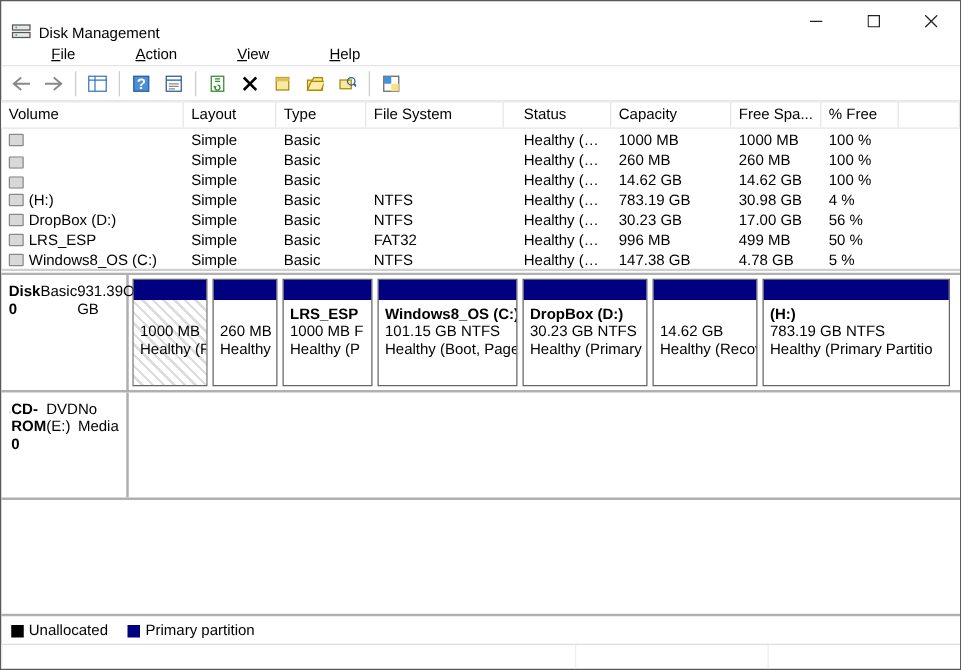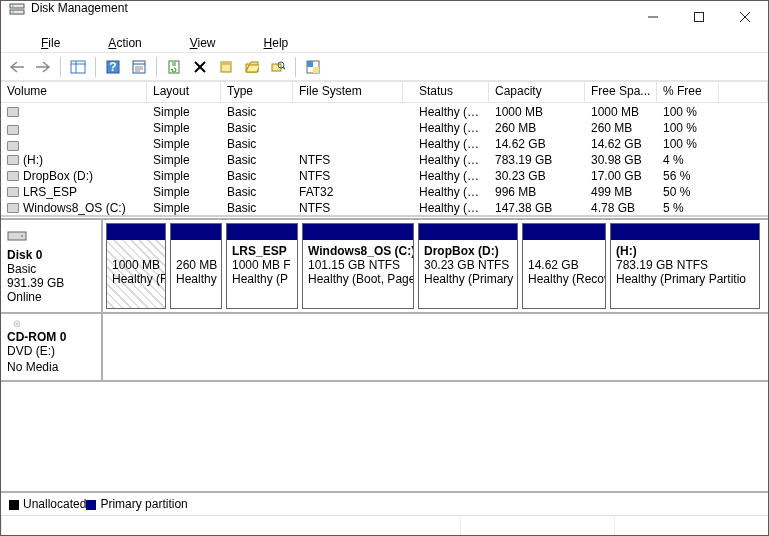--- a/index.html
+++ b/index.html
@@ -1,18 +1,18 @@
 <!DOCTYPE html>
 <html><head>
 <meta charset="utf-8">
 <style>
 * { box-sizing: border-box; font-family: "Segoe UI", Tahoma, sans-serif; font-size: 12px; }
 body { margin: 0; background: #fff; }
 .window { width: 769px; height: 536px; border: 1px solid #5a5a5a; display: flex; flex-direction: column; background: #fff; }
-.titlebar { height: 32px; display: flex; align-items: flex-start; padding: 0 0 0 8px; }
+.titlebar { height: 32px; display: flex; align-items: flex-end; padding: 0 0 0 8px; }
 .titlebar .icon { width: 16px; height: 16px; margin-right: 6px; }
 .titlebar .title { flex: 1; font-size: 12px; }
 .winbtns { display: flex; height: 100%; }
 .winbtn { width: 46px; display: flex; align-items: center; justify-content: center; }
 .winbtn svg { stroke: #222; stroke-width: 1; fill: none; }
 .menubar { height: 20px; display: flex; align-items: center; padding: 0 6px; gap: 14px; border-bottom: 1px solid #e5e5e5; }
 .menubar span { text-decoration: underline; text-decoration-color: transparent; margin-left: 34px; }
 .menubar span::first-letter { text-decoration: underline; }
 .toolbar { height: 28px; display: flex; align-items: center; padding: 2px 4px; gap: 2px; border-bottom: 1px solid #e5e5e5; }
 .tbtn { width: 24px; height: 24px; display: flex; align-items: center; justify-content: center; border: 1px solid transparent; }
@@ -23,30 +23,30 @@
 .lv-body { }
 .lv-row { display: flex; height: 16px; align-items: flex-end; }
 .lv-row .cell { padding: 0 6px; overflow: hidden; white-space: nowrap; text-overflow: ellipsis; }
 .lv-row .cell.icon-cell { display: flex; align-items: center; gap: 4px; }
 .vol-icon { width: 12px; height: 10px; background: #d8d8d8; border: 1px solid #888; border-radius: 1px; }
 .sel { background: #0078d7; color: #fff; display: inline-block; padding: 0 2px; }
 .w0 { width: 146px; } .w1 { width: 74px; } .w2 { width: 72px; } .w3 { width: 110px; } .w4 { width: 76px; margin-left: 10px; } .w5 { width: 96px; } .w6 { width: 72px; } .w7 { width: 62px; } .w8 { flex: 1; }
 .disks { flex: 1; overflow: hidden; border-top: 1px solid #fff; }
 .disk-row { display: flex; border-top: 2px solid #b0b0b0; border-bottom: 2px solid #b0b0b0; height: 96px; }
 .disk-row + .disk-row { border-top: none; }
-.disk-label { width: 102px; padding: 6px; border-right: 2px solid #b0b0b0; display: flex; flex-direction: column; gap: 0px; font-size: 12px; }
+.disk-label { width: 102px; padding: 6px; border-right: 2px solid #b0b0b0; display: flex; flex-direction: row; gap: 0px; font-size: 12px; }
 .disk-label .dicon { width: 20px; height: 20px; margin-bottom: 2px; }
 .disk-label b { font-weight: bold; }
 .parts { flex: 1; display: flex; gap: 4px; padding: 3px; }
 .part { border: 1px solid #666; display: flex; flex-direction: column; min-width: 0; }
 .part .cap { height: 16px; background: #000080; }
 .part .body { flex: 1; padding: 4px 5px; font-size: 12px; overflow: hidden; white-space: nowrap; }
 .part .body b { font-weight: bold; display: block; }
 .part.hatch .body { background: repeating-linear-gradient(45deg, #fff, #fff 4px, #ddd 4px, #ddd 6px); }
-.legend { height: 24px; border-top: 2px solid #b0b0b0; display: flex; align-items: center; padding: 0 8px; gap: 0; font-size: 12px; }
+.legend { height: 24px; border-top: 2px solid #b0b0b0; display: flex; align-items: center; padding: 0 8px; gap: 16px; font-size: 12px; }
 .legend .sw { width: 10px; height: 10px; display: inline-block; margin-right: 4px; vertical-align: middle; }
 .statusbar { height: 20px; border-top: 1px solid #ddd; display: flex; }
 .statusbar .pane { flex: 1; border-left: 1px solid #eee; }
 .disk-spacer { height: 100%; }
 </style>
 </head>
 <body>
 
 <div class="window">
 
@@ -307,21 +307,21 @@
           <div class="part" style="width: 84px;">
             <div class="cap"></div>
             <div class="body"><b>&nbsp;</b>14.62 GB<br>Healthy (Recov</div>
           </div>
           <div class="part" style="width: 150px;">
             <div class="cap"></div>
             <div class="body"><b> (H:)</b>783.19 GB NTFS<br>Healthy (Primary Partitio</div>
           </div>
         </div>
     </div>
-    <div class="disk-row" style="height:68px">
+    <div class="disk-row" style="height:86px">
       <div class="disk-label">
         <svg class="dicon" viewBox="0 0 20 20">
             <circle cx="10" cy="10" r="8" fill="#eee" stroke="#888"></circle>
             <circle cx="10" cy="10" r="2" fill="#fff" stroke="#888"></circle>
           </svg>
         <b>CD-ROM 0</b>
         <span>DVD (E:)</span>
         <span style="height:6px"></span>
         <span>No Media</span>
       </div>

